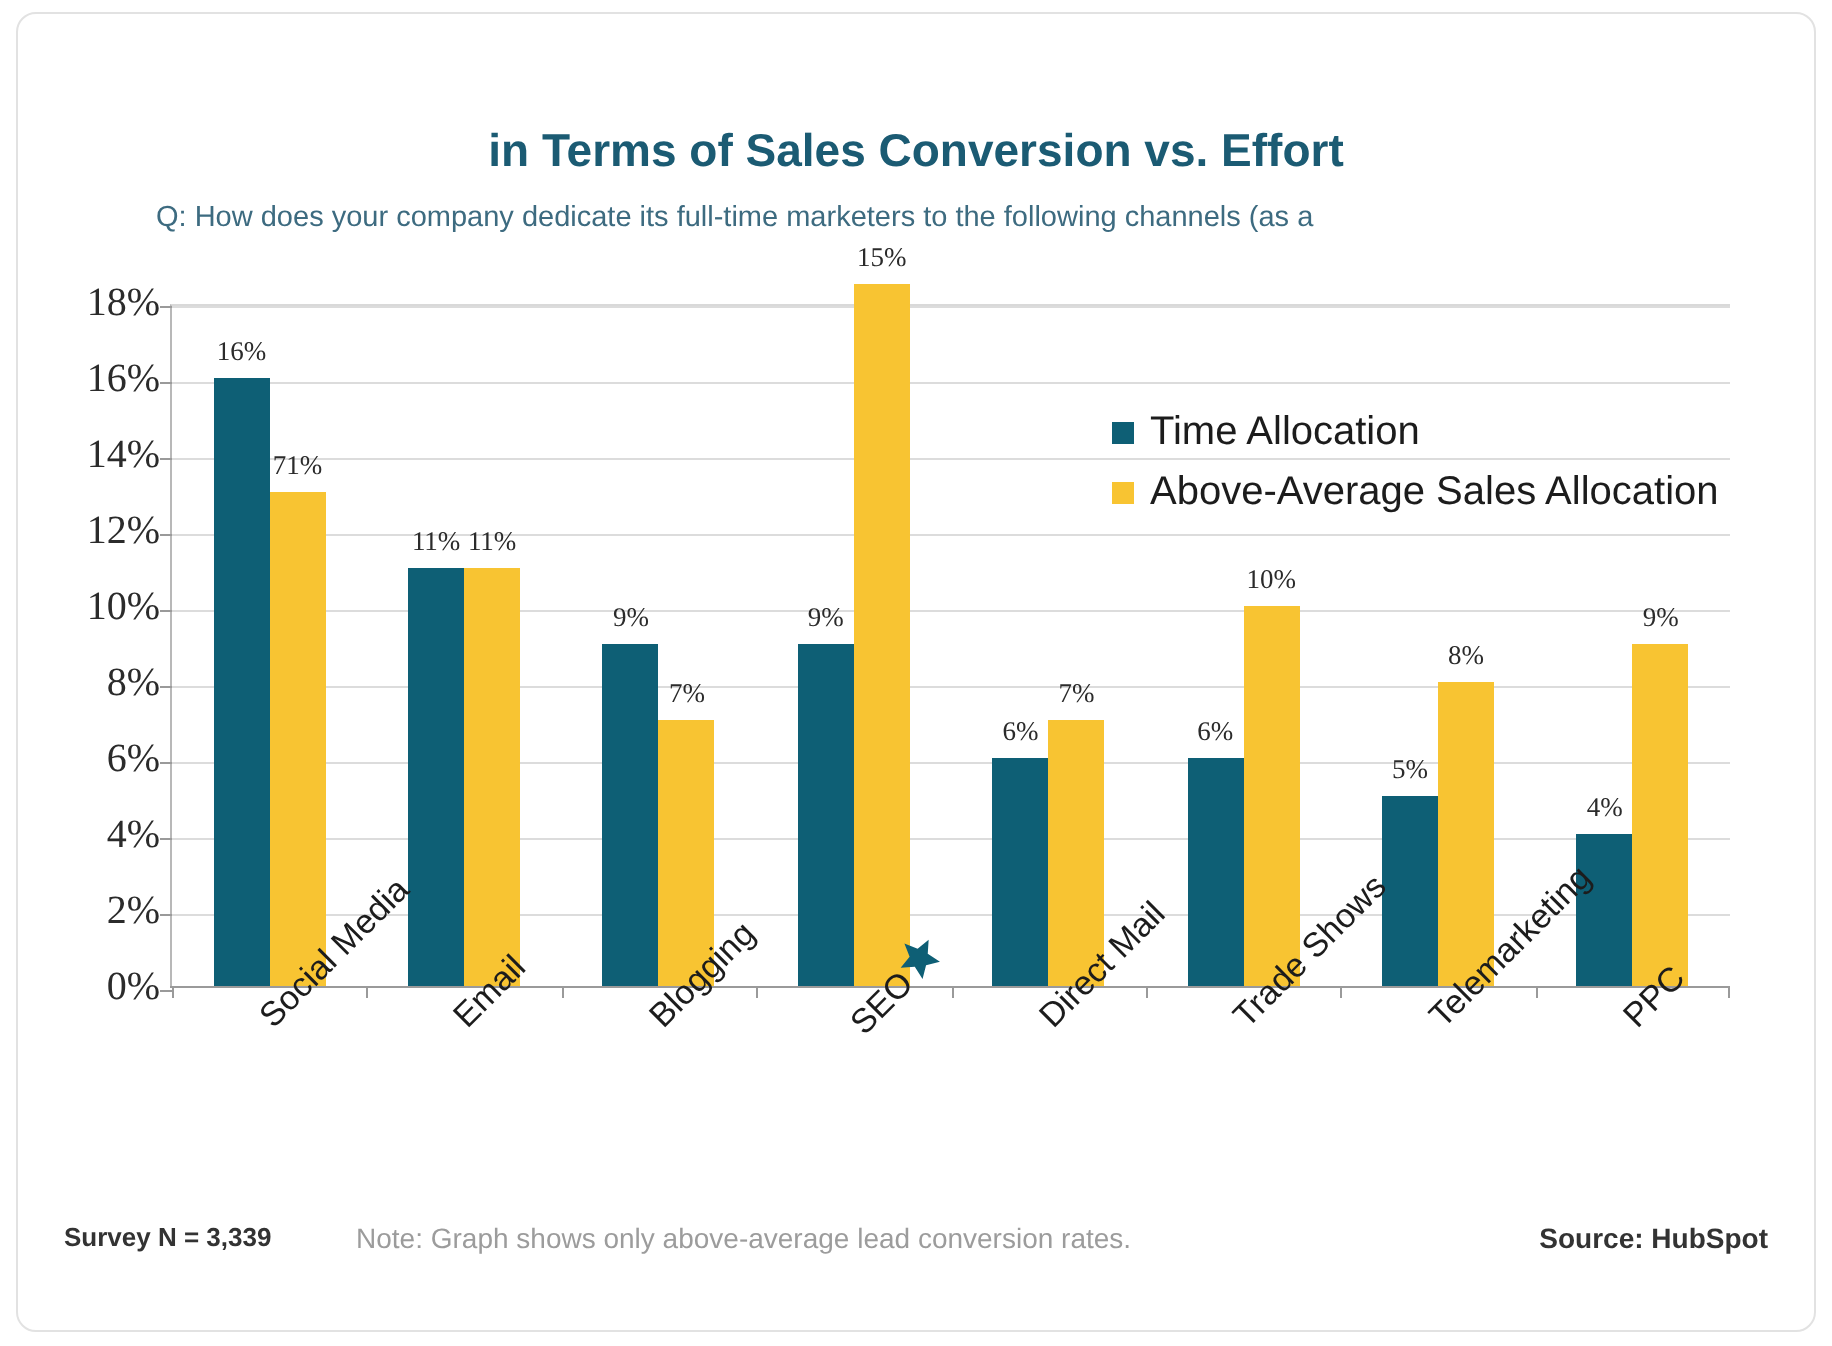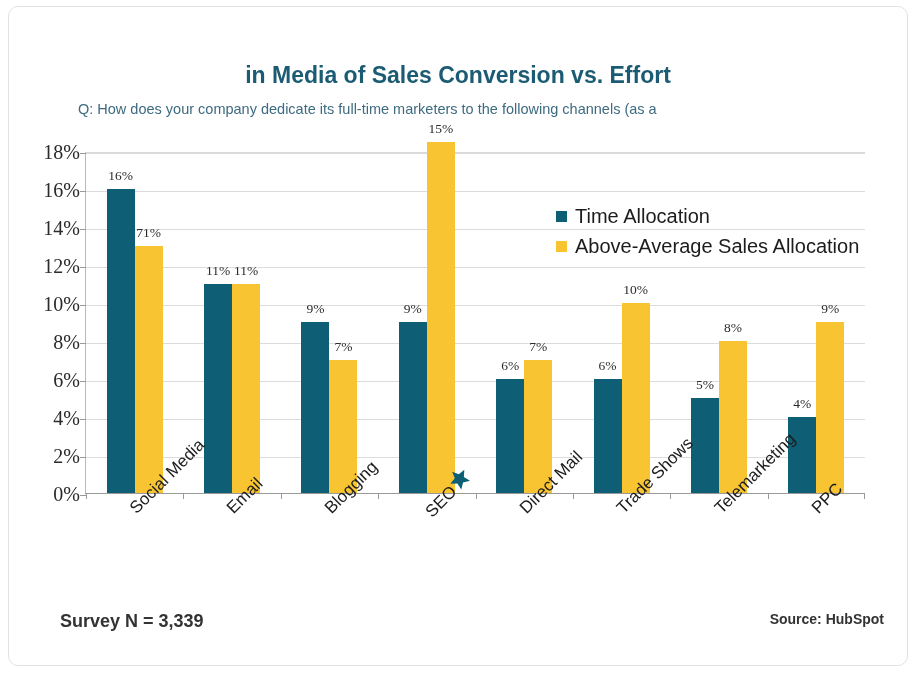--- a/index.html
+++ b/index.html
@@ -235,24 +235,23 @@
     position: absolute;
     left: 0;
     top: 611px;
     width: 916px;
     height: 26px;
   }
   .footer-left {
     position: absolute;
     left: 32px;
     top: 0;
-    font-size: 18px;
+    font-size: 13px;
     font-weight: bold;
     color: #333333;
-    margin-left: 28px;
   }
   .footer-note {
     position: absolute;
     left: 178px;
     top: 0;
     font-size: 14px;
     color: #9c9c9c;
   }
   .footer-right {
     position: absolute;
@@ -263,21 +262,21 @@
     color: #333333;
   }
 </style>
 </head>
 <body>
 
 <div id="page">
 
   <div class="frame"></div>
 
-  <div class="title-sub">in Media of Sales Conversion vs. Effort</div>
+  <div class="title-sub">in Terms of Sales Conversion vs. Effort</div>
 
   <div class="question">
     <span>Q:  How  does  your  company  dedicate  its  full-time  marketers  to  the  following  channels  (as  a</span>
   </div>
 
   <div class="y-axis-labels" id="yAxisLabels">
       <div class="ytick-label" style="top: 342px;">0%</div>
       <div class="ytick-label" style="top: 304px;">2%</div>
       <div class="ytick-label" style="top: 266px;">4%</div>
       <div class="ytick-label" style="top: 228px;">6%</div>
@@ -424,16 +423,17 @@
       <div class="xlabel-cell" style="left: 585px; width: 97.5px;">
         <div class="xlabel"><span class="lbl-text">Telemarketing</span></div>
       </div>
       <div class="xlabel-cell" style="left: 682.5px; width: 97.5px;">
         <div class="xlabel"><span class="lbl-text">PPC</span></div>
       </div>
     </div>
 
   <div class="footer">
     <div class="footer-left">Survey N = 3,339</div>
+    <div class="footer-note">Note: Graph shows only above-average lead conversion rates.</div>
     <div class="footer-right">Source: HubSpot</div>
   </div>
 
 </div>
 
 </body></html>

